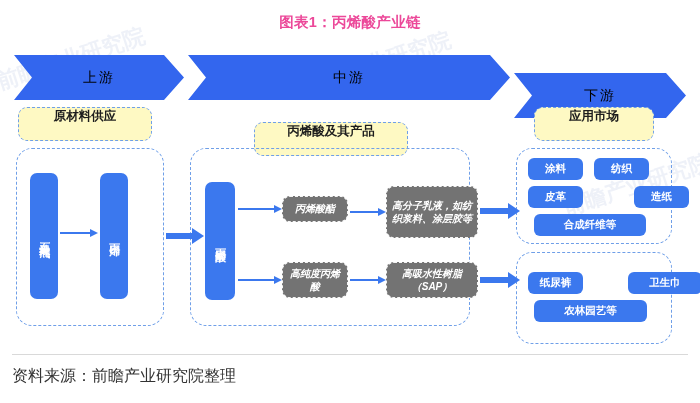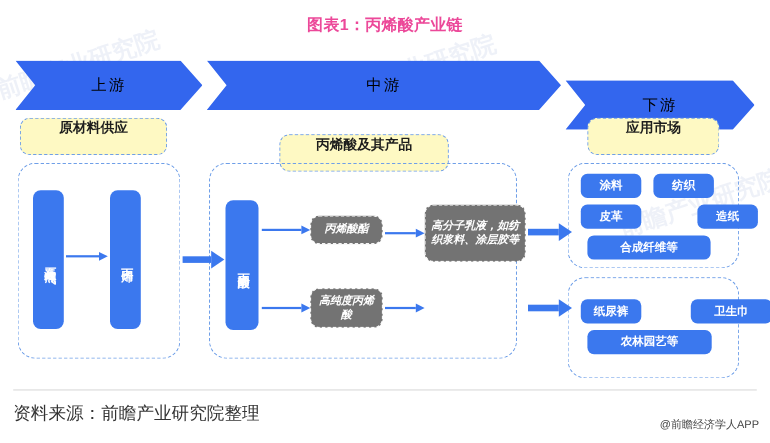--- a/index.html
+++ b/index.html
@@ -164,20 +164,21 @@
   <div class="grp" id="grp-down-1"></div>
   <div class="grp" id="grp-down-2"></div>
 
   <div class="box vbox" id="b-oil">石油天然气</div>
   <div class="box vbox" id="b-propylene">丙烯</div>
 
   <div class="box vbox" id="b-aa">丙烯酸</div>
   <div class="lbox" id="l-ester">丙烯酸酯</div>
   <div class="lbox" id="l-hpaa">高纯度丙烯酸</div>
   <div class="lbox" id="l-polymer">高分子乳液，如纺织浆料、涂层胶等</div>
+  <div class="lbox" id="l-sap">高吸水性树脂（SAP）</div>
 
   <div class="chip" id="c-coating">涂料</div>
   <div class="chip" id="c-textile">纺织</div>
   <div class="chip" id="c-leather">皮革</div>
   <div class="chip" id="c-paper">造纸</div>
   <div class="chip" id="c-fiber">合成纤维等</div>
   <div class="chip" id="c-diaper">纸尿裤</div>
   <div class="chip" id="c-napkin">卫生巾</div>
   <div class="chip" id="c-agri">农林园艺等</div>
 
@@ -185,15 +186,14 @@
   <div class="arw thick" id="a-up-mid"></div>
   <div class="arw thin" id="a-aa-ester"></div>
   <div class="arw thin" id="a-aa-hpaa"></div>
   <div class="arw thin" id="a-ester-poly"></div>
   <div class="arw thin" id="a-hpaa-sap"></div>
   <div class="arw thick" id="a-mid-d1"></div>
   <div class="arw thick" id="a-mid-d2"></div>
 
   <div class="rule"></div>
   <div class="src">资料来源：前瞻产业研究院整理</div>
-  <div class="app">@前瞻经济学人APP</div>
 
 </div>
 
 </body></html>

